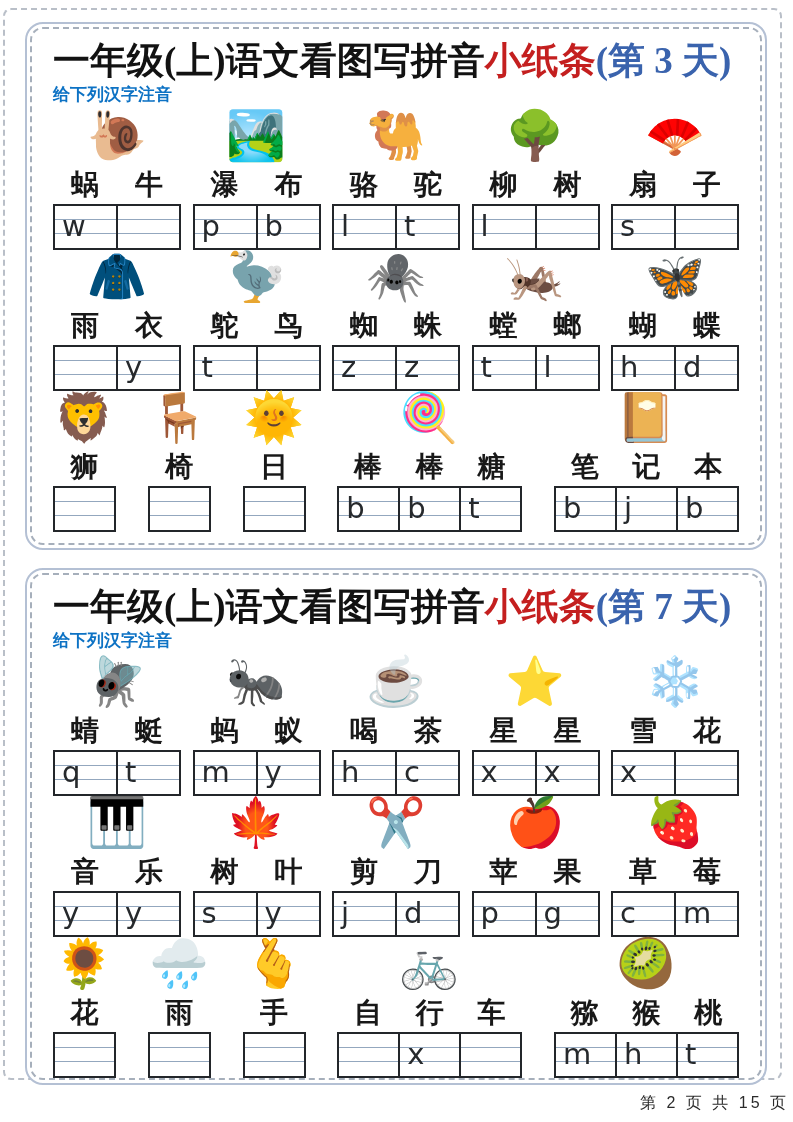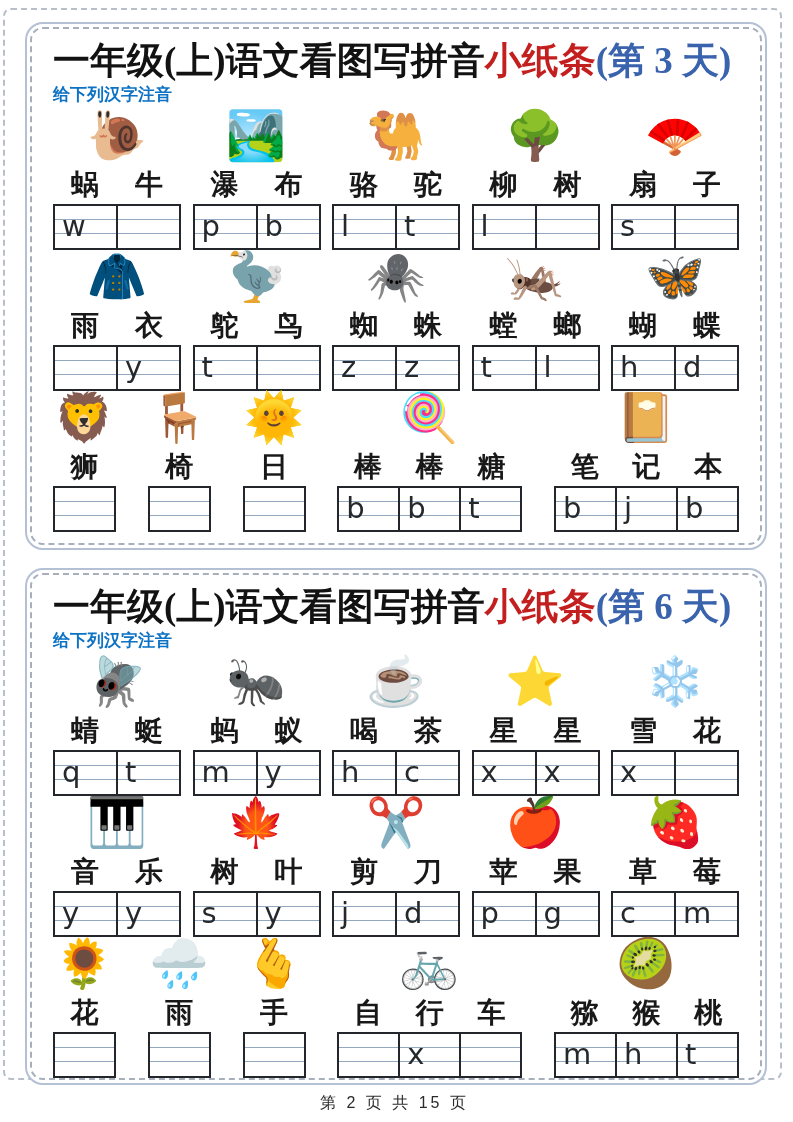--- a/index.html
+++ b/index.html
@@ -59,21 +59,21 @@
   .cell { flex:1; position:relative; border-left:2px solid #23262a; }
   .cell:first-child { border-left:none; }
   .cell .ln { position:absolute; left:0; right:0; height:1px; background:#93a7be; }
   .cell .ln1 { top:32%; } .cell .ln2 { top:65%; }
   .letter {
     position:absolute; left:7px; top:50%; transform:translateY(-53%);
     font-size:29px; color:#26292c; font-family:"DejaVu Sans",sans-serif; z-index:2;
     line-height:1;
   }
   .footer {
-    position:absolute; left:0; right:4px; bottom:8px; text-align:center;
+    position:absolute; left:0; right:4px; bottom:8px; text-align:right;
     font-size:16px; color:#2b2b2b; letter-spacing:3px;
     font-family:"Liberation Sans",sans-serif;
   }
 </style>
 </head>
 <body>
 
 <div class="cutline"></div>
 
 <div class="card" id="card-day3">
@@ -367,21 +367,21 @@
             </div>
           </div>
         </div>
       </div>
   </div>
 </div>
 
 <div class="card" id="card-day4">
   <div class="dash"></div>
   <div class="card-content">
-    <h1 class="title"><span>一年级(上)语文看图写拼音</span><span class="t-red">小纸条</span><span class="t-blue">(第 6 天)</span></h1>
+    <h1 class="title"><span>一年级(上)语文看图写拼音</span><span class="t-red">小纸条</span><span class="t-blue">(第 7 天)</span></h1>
     <div class="subtitle">给下列汉字注音</div>
     <div class="rows">
         <div class="row">
           <div class="item">
             <div class="pic">🪰</div>
             <div class="chars">
               <span class="char">蜻</span>
               <span class="char">蜓</span>
             </div>
             <div class="grid">

